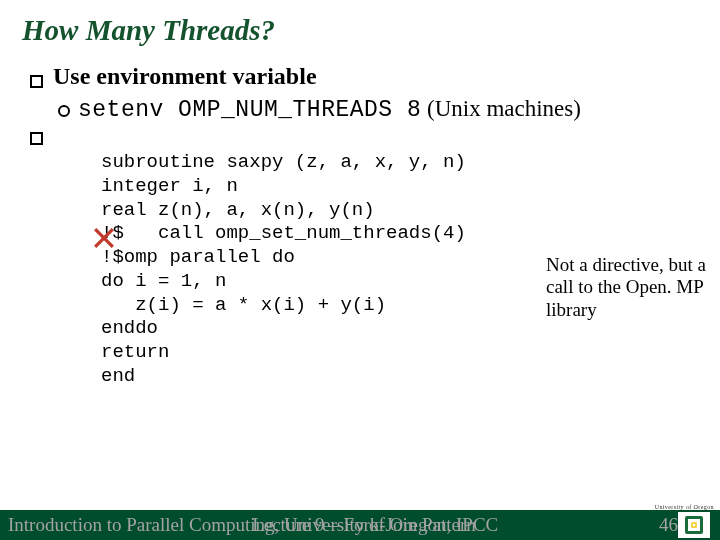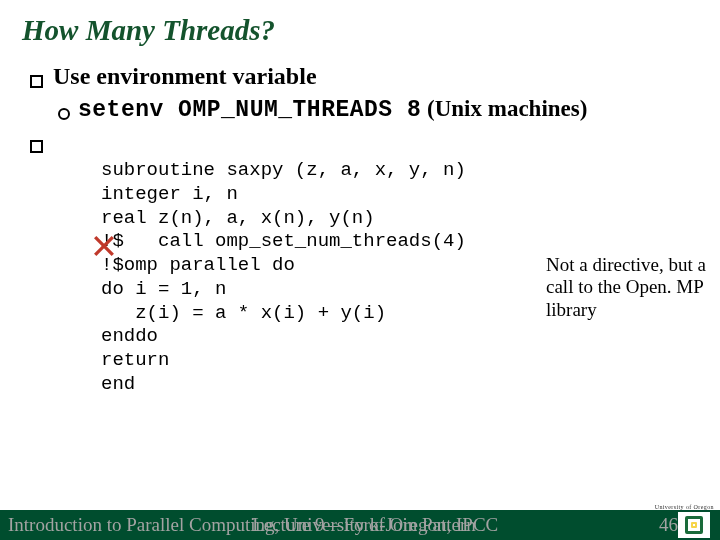--- a/index.html
+++ b/index.html
@@ -36,25 +36,23 @@
   .bullet1 .sq {
     width: 13px;
     height: 13px;
     border: 2px solid #000;
     margin-top: 9px;
     margin-right: 10px;
     flex-shrink: 0;
   }
   .bullet2 {
     display: flex;
-    align-items: center;
+    align-items: flex-start;
     font-size: 23px;
     margin-left: 28px;
-    margin-bottom: 8px;
-    font-weight: bold;
   }
   .bullet2 .circ {
     width: 12px;
     height: 12px;
     border: 2px solid #000;
     border-radius: 50%;
     margin-top: 9px;
     margin-right: 8px;
     flex-shrink: 0;
   }

